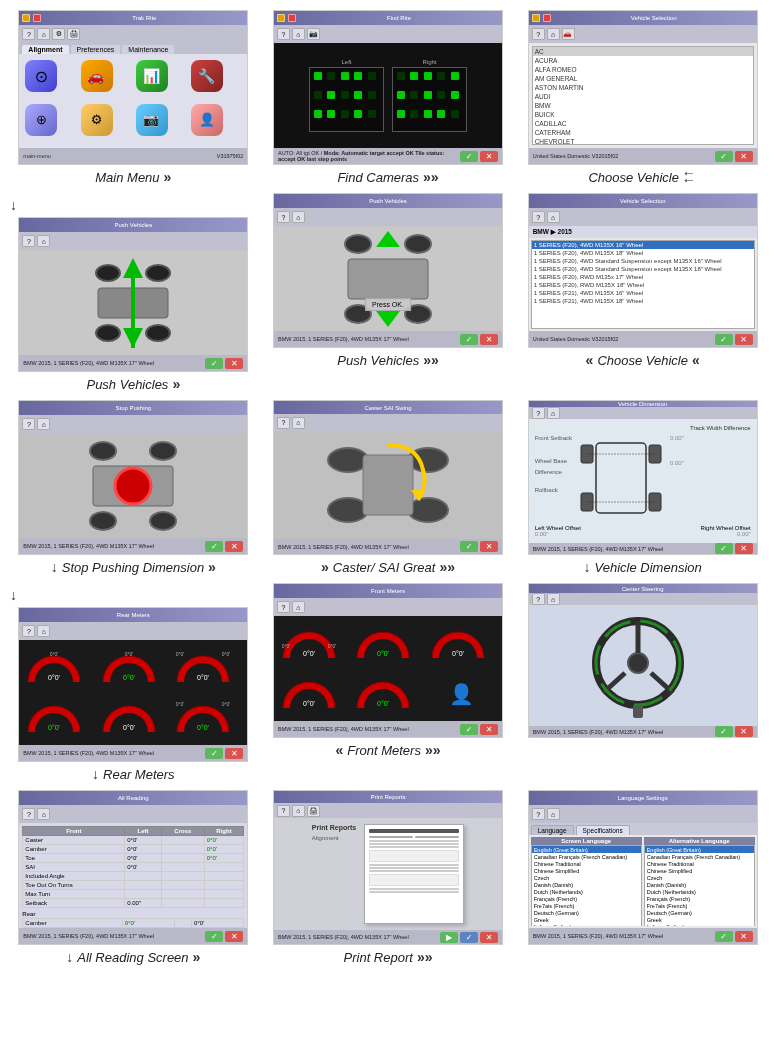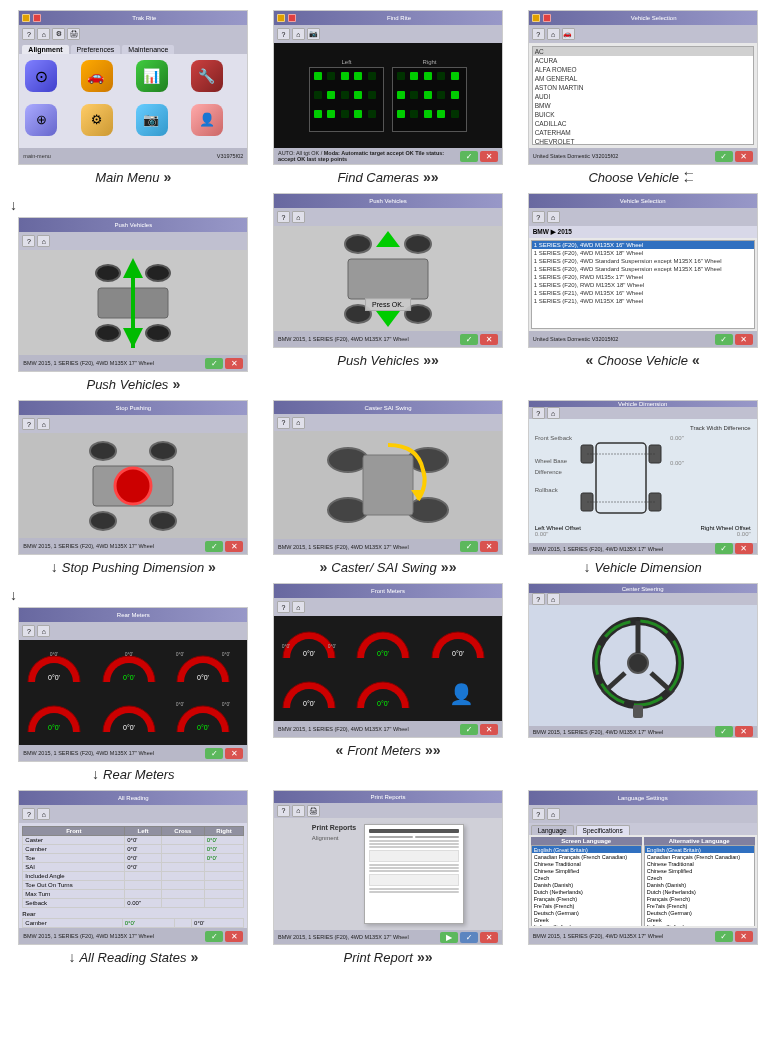--- a/index.html
+++ b/index.html
@@ -528,21 +528,21 @@
               </div>
             <div class="b-red">
                 <span class="x-icon">✕</span>
               </div>
           </div>
         </div>
       </div>
     </div>
     <div class="label-row">
       <span class="arrow">»</span>
-      <span class="label-text">Caster/ SAI Swing</span>
+      <span class="label-text">Caster/ SAI Great</span>
       <span class="arrow">»»</span>
     </div>
   </div>
 
   <div class="cell">
     <div class="screen-wrapper">
       <div class="screen-flex">
         <div class="titlebar">
           <span class="tb-title">Vehicle Dimension</span>
         </div>
@@ -884,21 +884,21 @@
               </div>
             <div class="b-red">
                 <span class="x-icon">✕</span>
               </div>
           </div>
         </div>
       </div>
     </div>
     <div class="label-row">
       <span class="arrow">↓</span>
-      <span class="label-text">All Reading States</span>
+      <span class="label-text">All Reading Screen</span>
       <span class="arrow">»</span>
     </div>
   </div>
 
   <div class="cell">
     <div class="screen-wrapper">
       <div class="screen-flex">
         <div class="titlebar">
           <span class="tb-title">Print Reports</span>
         </div>

